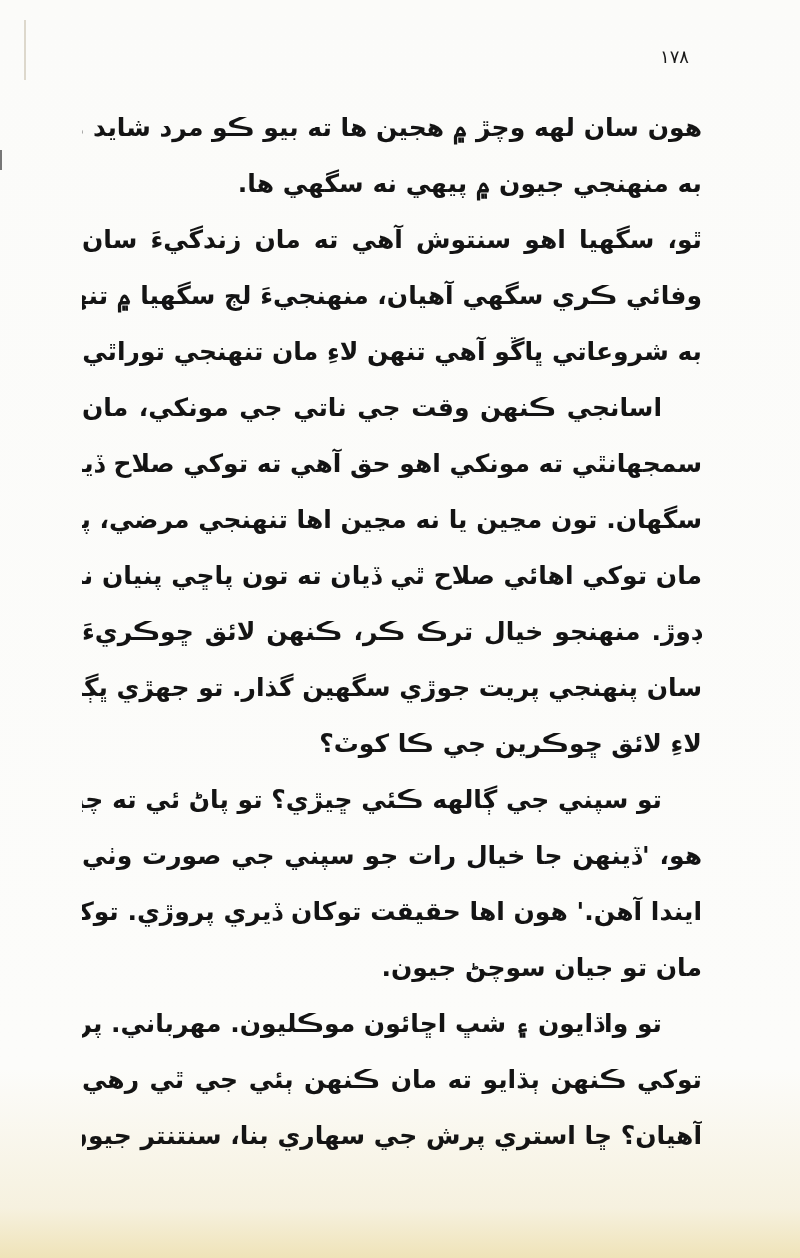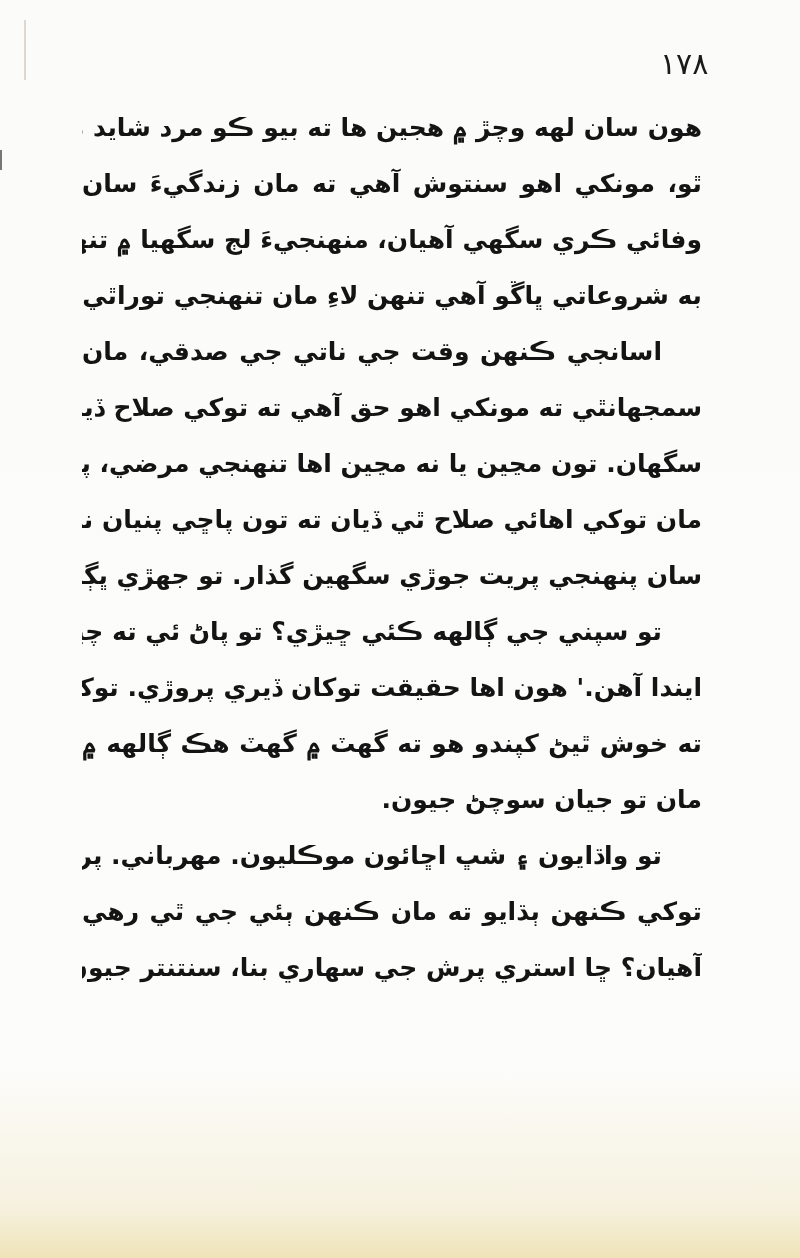--- a/index.html
+++ b/index.html
@@ -16,21 +16,21 @@
   .scan-edge-left {
     position: absolute; left: 24px; top: 20px; width: 2px; height: 60px;
     background: #ddd8cc;
   }
   .scan-edge-left2 {
     position: absolute; left: 0; top: 150px; width: 2px; height: 20px;
     background: #777;
   }
   .page-number {
     position: absolute; left: 660px; top: 46px;
-    font-size: 30px; color: #1a1a1a; direction: rtl;
+    font-size: 18px; color: #1a1a1a; direction: rtl;
     font-family: "DejaVu Sans", sans-serif;
   }
   .text-block {
     position: absolute; left: 82px; top: 100px; width: 620px;
     direction: rtl; text-align: justify;
     color: #141414;
     font-family: "DejaVu Sans", sans-serif;
     font-size: 25px; font-weight: bold;
   }
   .line {
@@ -46,34 +46,37 @@
 
 <div class="page">
   <div class="scan-edge-left"></div>
   <div class="scan-edge-left2"></div>
 
   <div class="page-number">١٧٨</div>
 
   <div class="text-block">
 
     <span class="line">هون سان لهه وچڙ ۾ هجين ها ته بيو ڪو مرد شايد ڪڏهن</span>
+    <span class="line last">به منهنجي جيون ۾ پيهي نه سگهي ها.</span>
 
-    <span class="line">ٿو، مونکي اهو سنتوش آهي ته مان زندگيءَ سان</span>
+    <span class="line">ٿو، سگهيا اهو سنتوش آهي ته مان زندگيءَ سان</span>
     <span class="line">وفائي ڪري سگهي آهيان، منهنجيءَ لڄ سگهيا ۾ تنهنجو</span>
     <span class="line">به شروعاتي ڀاڱو آهي تنهن لاءِ مان تنهنجي توراٿي آهيان.</span>
 
-    <span class="line indent">اسانجي ڪنهن وقت جي ناتي جي صدقي، مان</span>
+    <span class="line indent">اسانجي ڪنهن وقت جي ناتي جي مونکي، مان</span>
     <span class="line">سمجهانٿي ته مونکي اهو حق آهي ته توکي صلاح ڏيئي</span>
     <span class="line">سگهان. تون مڃين يا نه مڃين اها تنهنجي مرضي، پر</span>
     <span class="line">مان توکي اهائي صلاح ٿي ڏيان ته تون پاڇي پنيان نه</span>
+    <span class="line">ڊوڙ. منهنجو خيال ترڪ ڪر، ڪنهن لائق ڇوڪريءَ</span>
     <span class="line">سان پنهنجي پريت جوڙي سگهين گذار. تو جهڙي ڀڳڙ</span>
+    <span class="line last">لاءِ لائق ڇوڪرين جي ڪا کوٽ؟</span>
 
     <span class="line indent">تو سپني جي ڳالهه ڪئي ڇيڙي؟ تو پاڻ ئي ته چيو</span>
+    <span class="line">هو، 'ڏينهن جا خيال رات جو سپني جي صورت وٺي</span>
     <span class="line">ايندا آهن.' هون اها حقيقت توکان ڏيري پروڙي. توکي</span>
-    <span class="line">ته خوش ٿيڻ کپندو هو ته گهٽ ۾ گهٽ هڪ ڳالهه ۾</span>
     <span class="line last">مان تو جيان سوچڻ جيون.</span>
 
     <span class="line indent">تو واڌايون ۽ شڀ اڇائون موڪليون. مهرباني. پر اهو</span>
     <span class="line">توکي ڪنهن ٻڌايو ته مان ڪنهن ٻئي جي ٿي رهي</span>
     <span class="line">آهيان؟ ڇا استري پرش جي سهاري بنا، سنتنتر جيون</span>
 
   </div>
 </div>
 
 </body></html>

